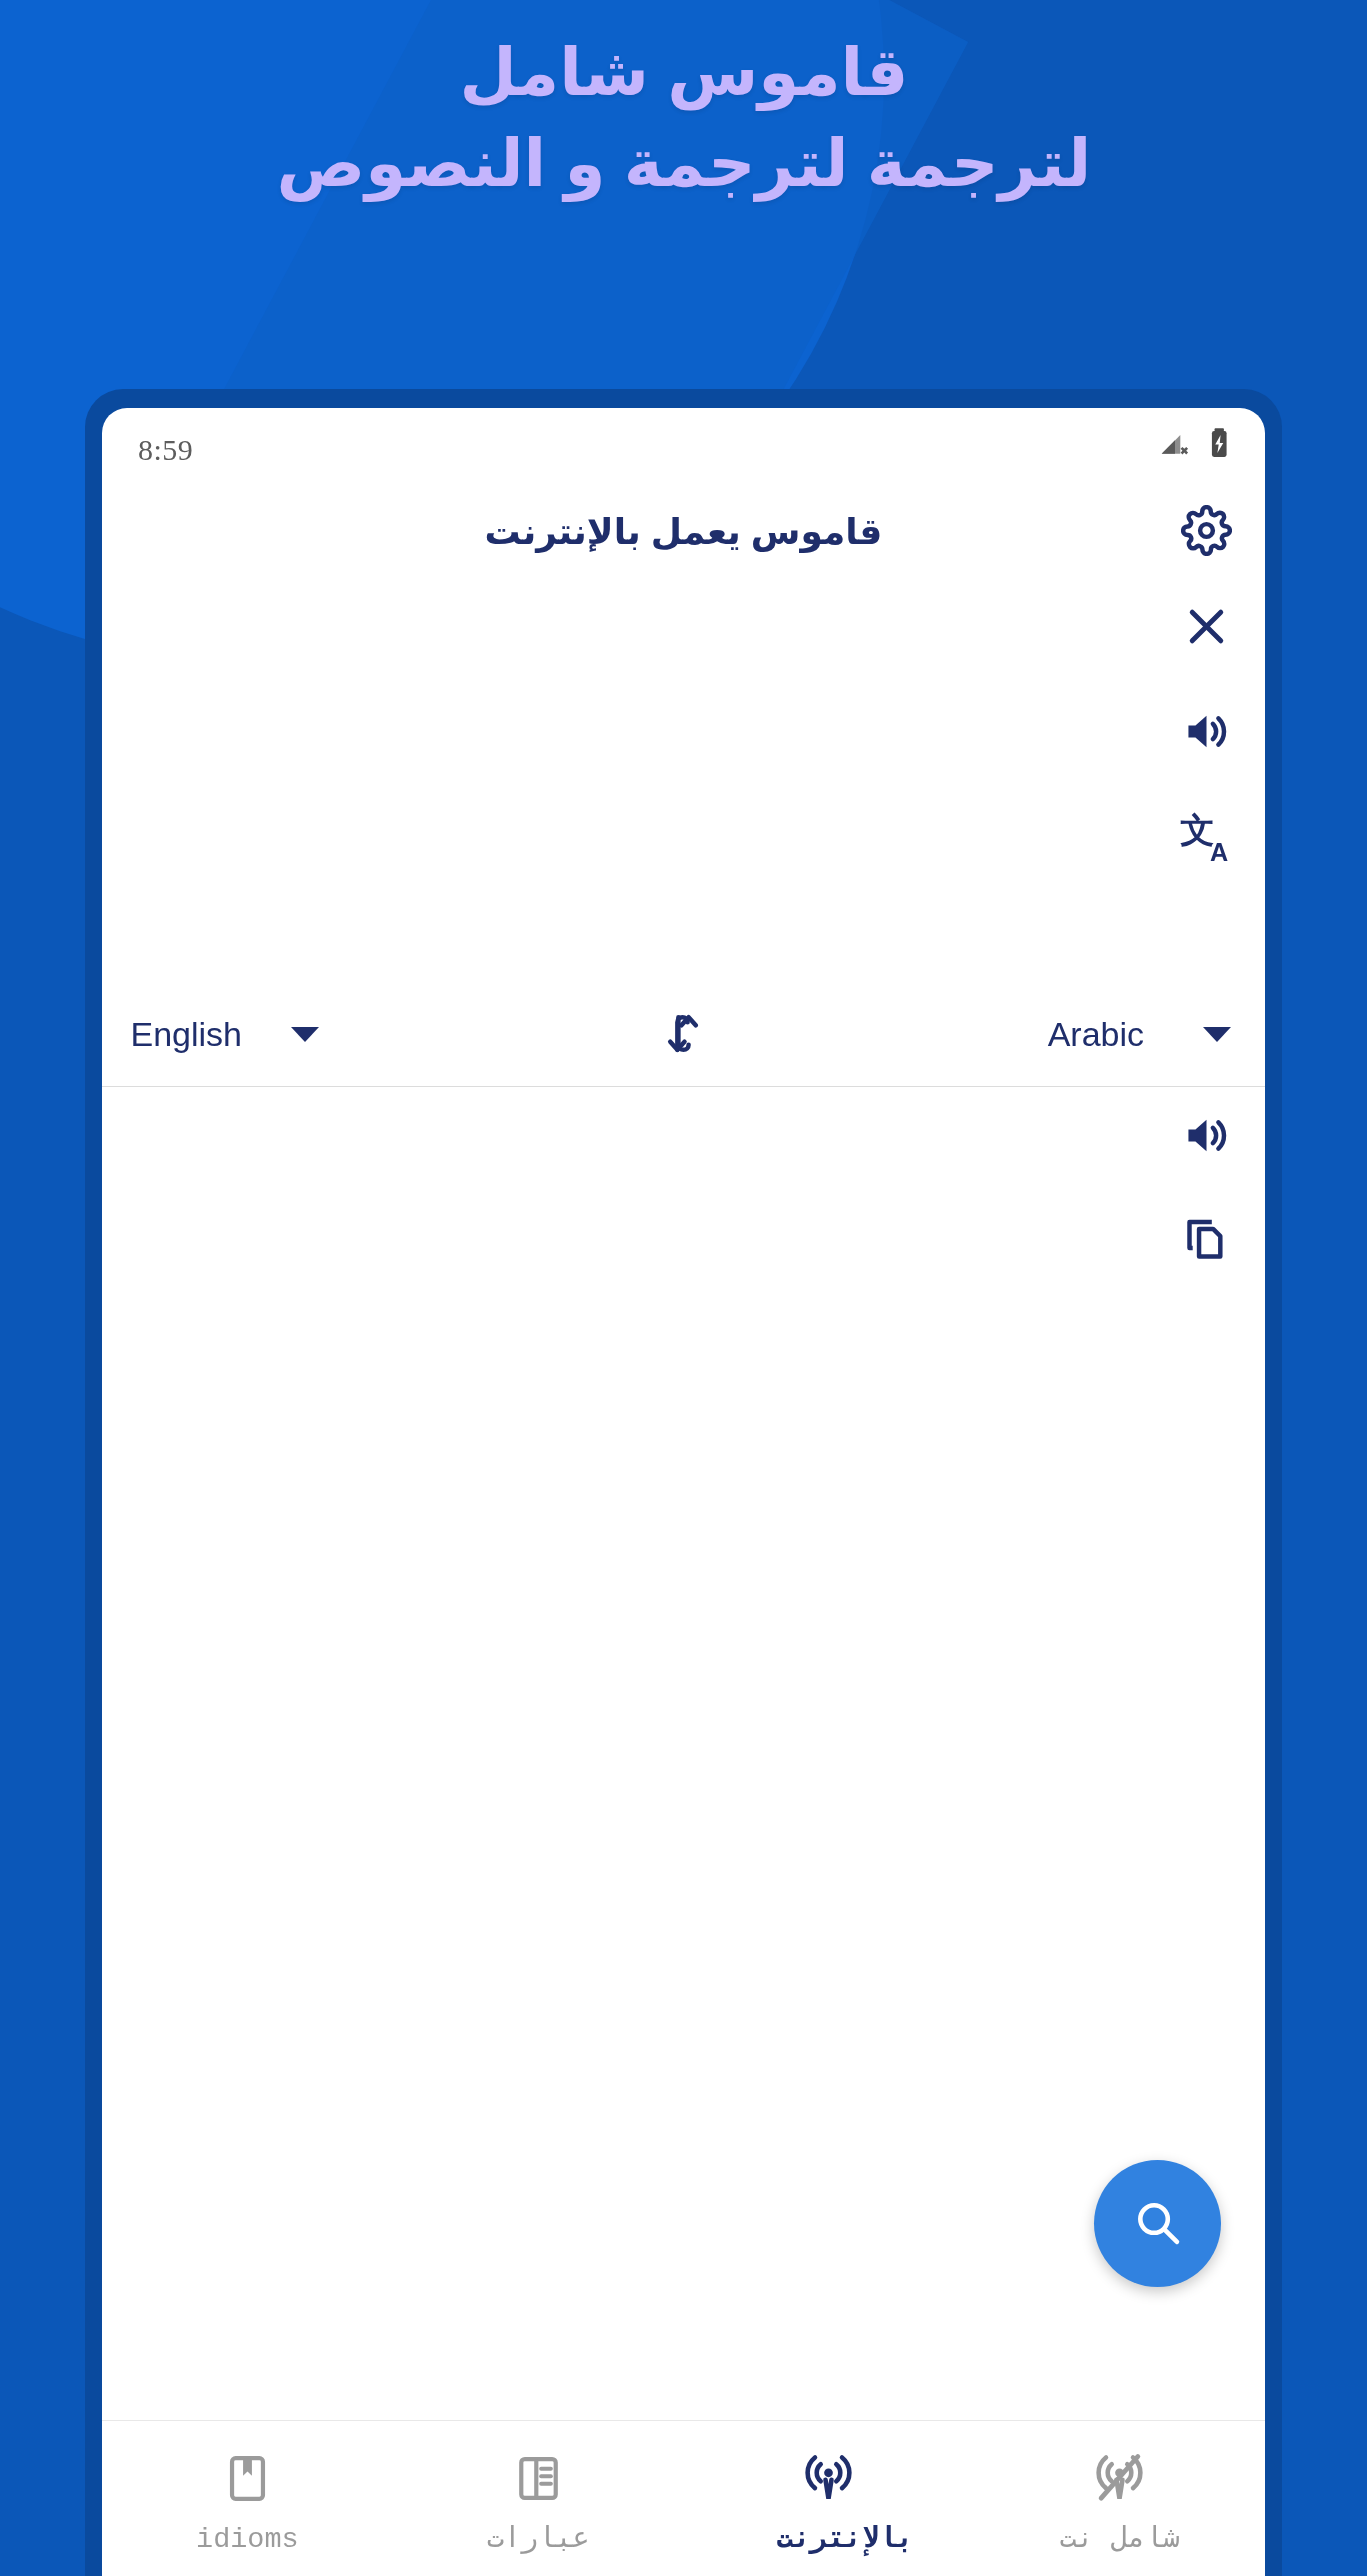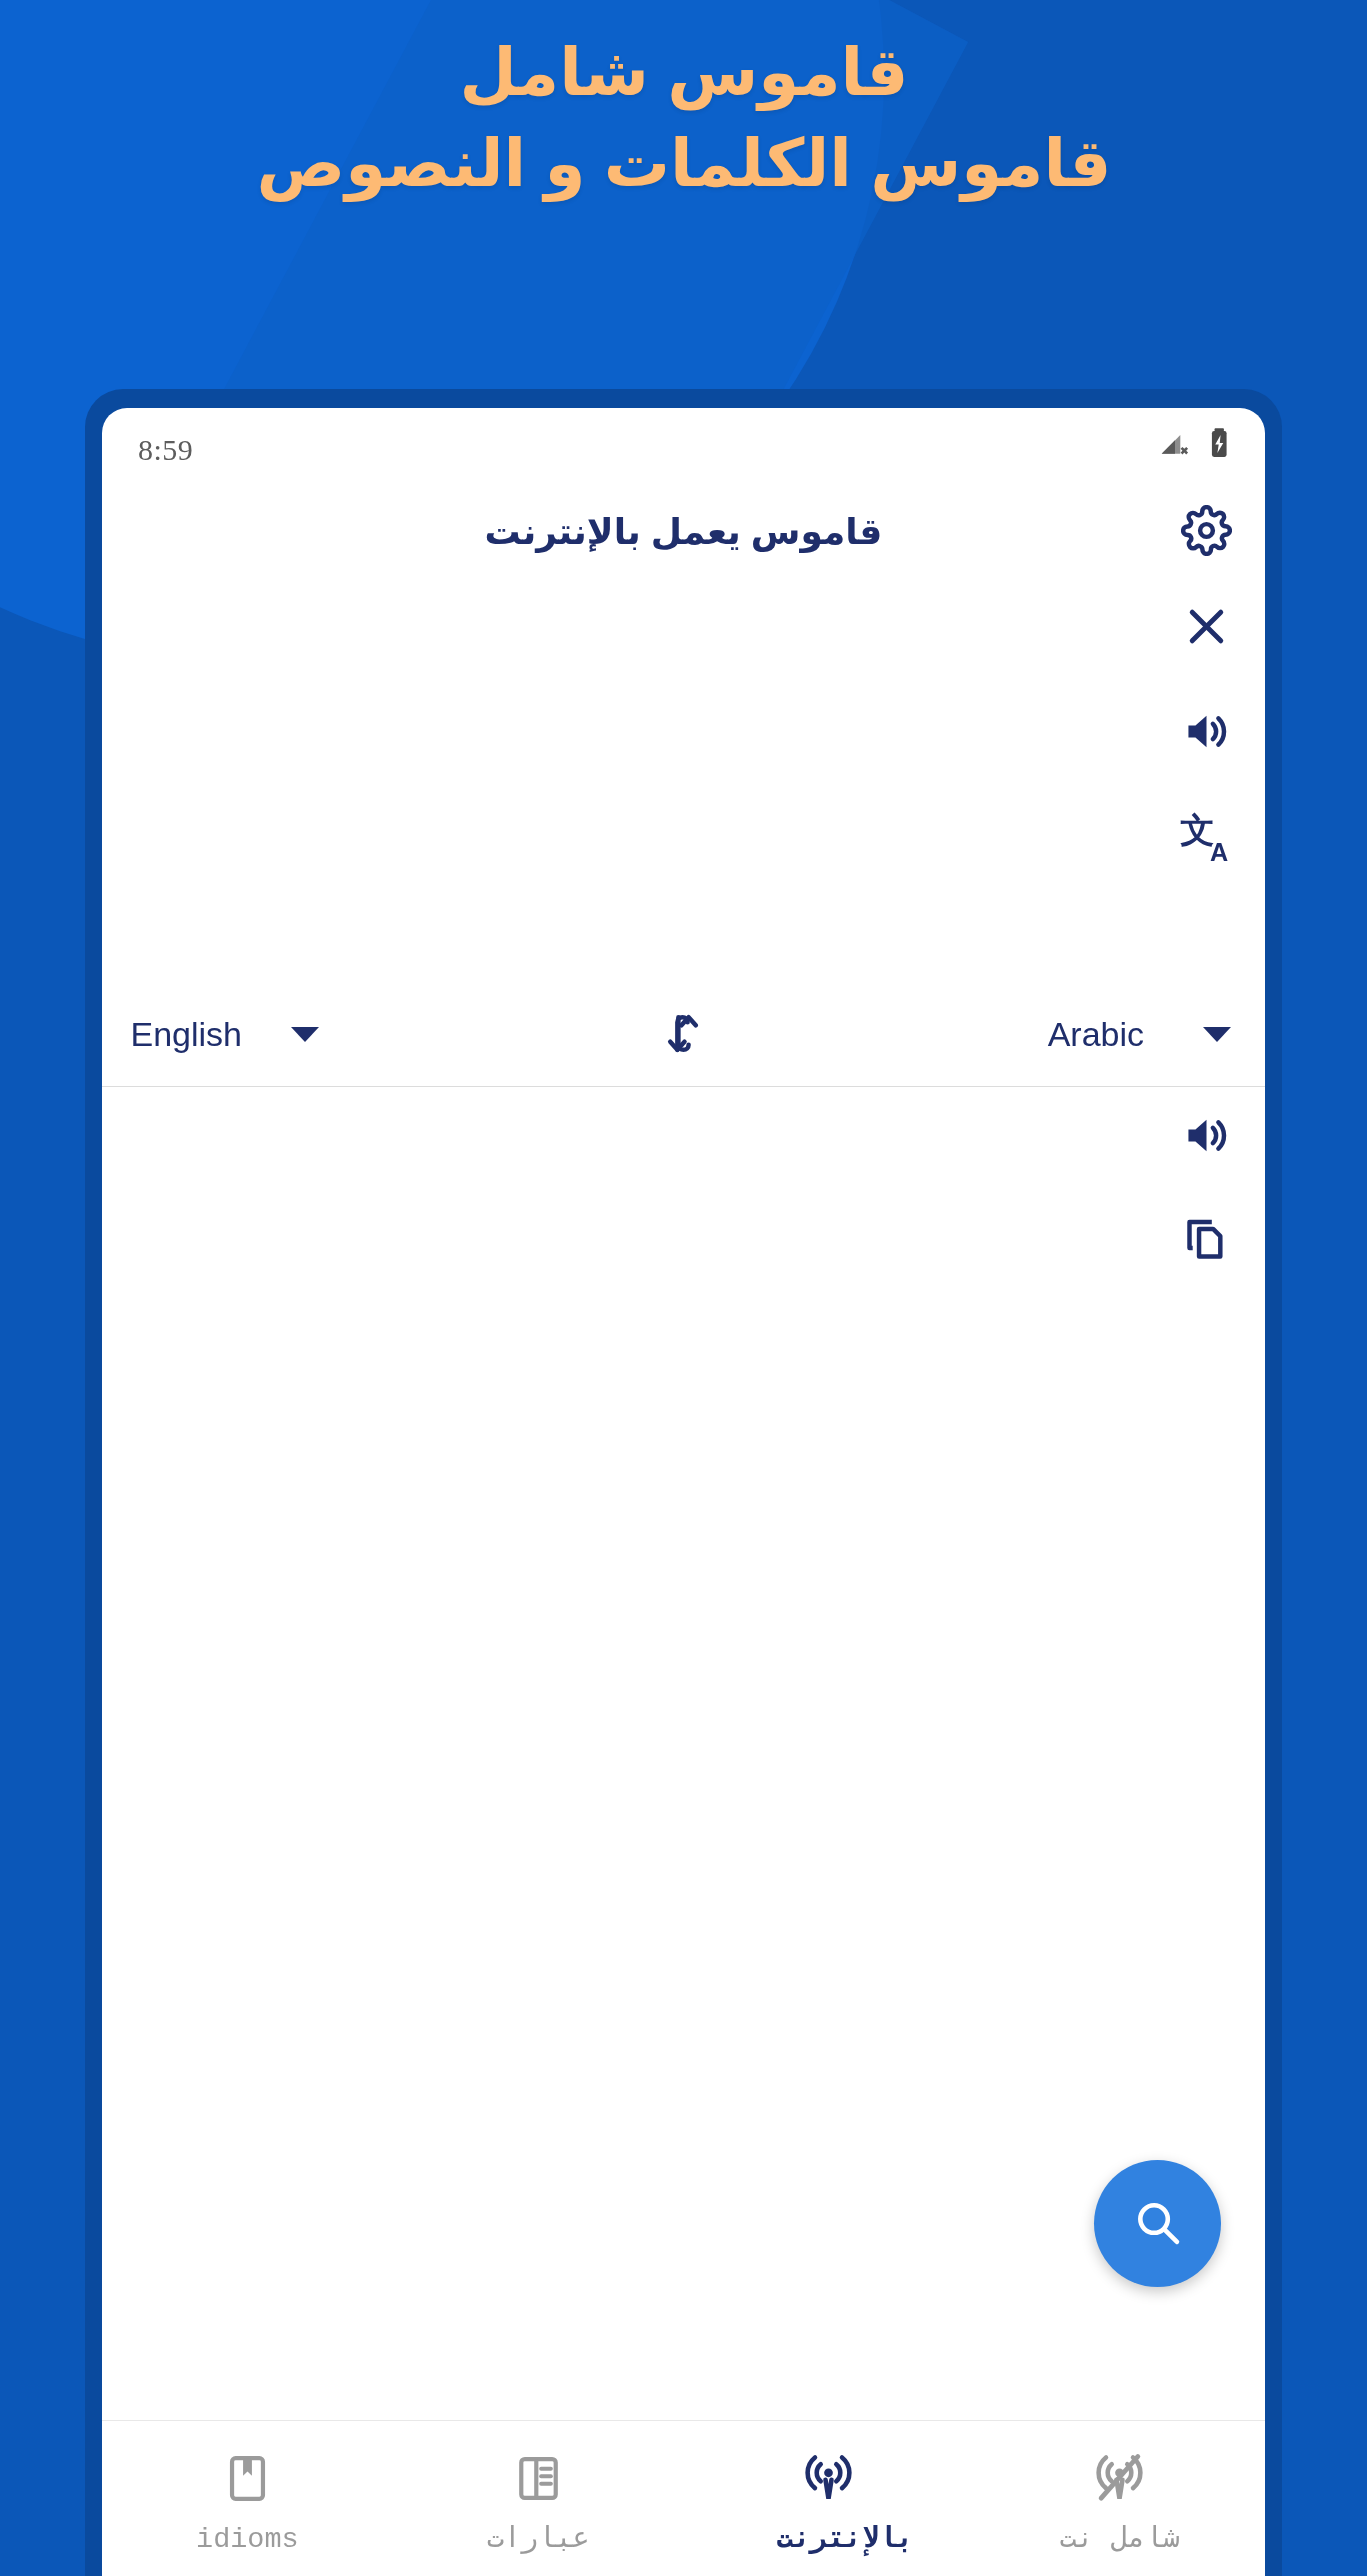--- a/index.html
+++ b/index.html
@@ -43,21 +43,21 @@
     opacity: .75;
   }
 
   
   .headline {
     position: absolute;
     left: 0; right: 0;
     top: 26.6px;
     z-index: 5;
     text-align: center;
-    color: #fdba74;
+    color: #c4b5fd;
     direction: rtl;
     font-weight: bold;
     font-size: 66px;
     line-height: 91px;
     letter-spacing: 0px;
     text-shadow: 0 1.9px 4.7px rgba(0,0,0,.10);
   }
   .headline .l2 { display: block; }
 
   
@@ -273,21 +273,21 @@
 </style>
 </head>
 <body>
 
 <div id="promo">
   <div class="bg-blob"></div>
   <div class="bg-wedge"></div>
 
   <div class="headline">
     <span class="l1">قاموس شامل</span>
-    <span class="l2">قاموس الكلمات و النصوص</span>
+    <span class="l2">لترجمة لترجمة و النصوص</span>
   </div>
 
   <div class="phone-frame">
     <div class="phone-screen">
 
       <div class="status-bar">
         <div class="status-time">8:59</div>
         <div class="status-icons">
           <span>
             <svg width="32" height="32" viewBox="0 0 24 24">

